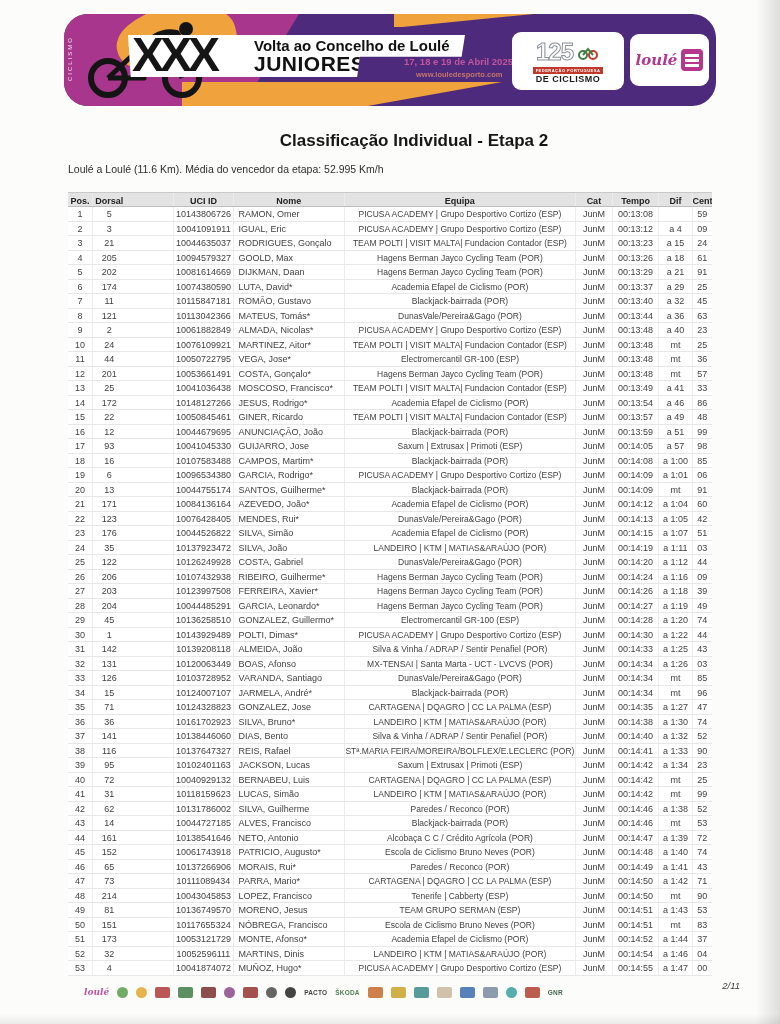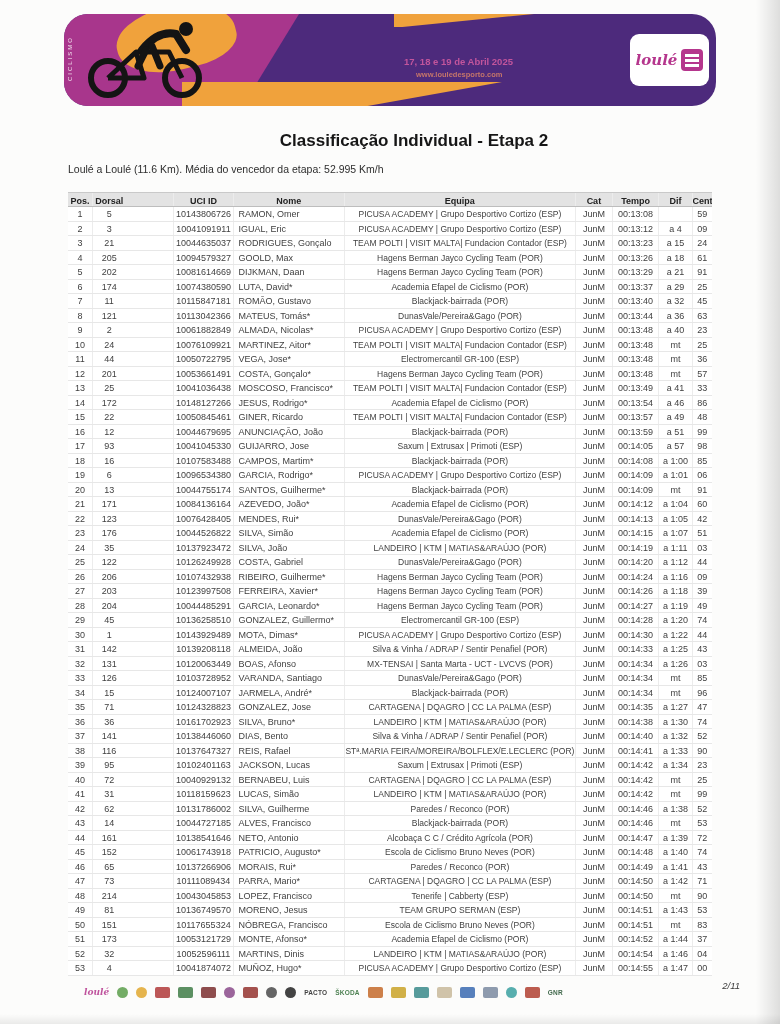--- a/index.html
+++ b/index.html
@@ -100,24 +100,41 @@
 
   <svg class="cyclist" viewBox="0 0 152 86">
     <circle cx="34" cy="62" r="17" fill="none" stroke="#141414" stroke-width="6"></circle>
     <circle cx="108" cy="62" r="17" fill="none" stroke="#141414" stroke-width="6"></circle>
     <path d="M34 62 L62 36 L95 36 L108 62 M62 36 L70 62 L34 62" fill="none" stroke="#141414" stroke-width="5" stroke-linejoin="round"></path>
     <path d="M68 34 Q84 14 102 18 L112 34" fill="none" stroke="#141414" stroke-width="8" stroke-linecap="round"></path>
     <circle cx="112" cy="13" r="7" fill="#141414"></circle>
     <path d="M72 34 L64 50 M78 30 L86 50" fill="none" stroke="#141414" stroke-width="7" stroke-linecap="round"></path>
   </svg>
 
+  <div class="band">
+    <div class="xxx">XXX</div>
+    <div class="race-title">Volta ao Concelho de Loulé</div>
+    <div class="cat-title">JUNIORES</div>
+  </div>
 
   <div class="dates">17, 18 e 19 de Abril 2025</div>
   <div class="site">www.louledesporto.com</div>
 
+  <div class="fpc-box">
+    <div class="fpc-row">
+      <span class="fpc-num">125</span>
+      <svg width="24" height="16" viewBox="0 0 24 16">
+        <circle cx="7" cy="11" r="4" fill="none" stroke="#3f7d46" stroke-width="2"></circle>
+        <circle cx="17" cy="11" r="4" fill="none" stroke="#c0392b" stroke-width="2"></circle>
+        <path d="M7 11 L12 5 L17 11" fill="none" stroke="#3f7d46" stroke-width="2"></path>
+      </svg>
+    </div>
+    <div class="fpc-strip">FEDERAÇÃO PORTUGUESA</div>
+    <div class="fpc-name">DE CICLISMO</div>
+  </div>
 
   <div class="loule-box">
     <span class="loule-script">loulé</span>
     <span class="loule-sq"></span>
   </div>
 </div>
 
 <div class="doc-title">Classificação Individual - Etapa 2</div>
 <div class="stage-info">Loulé a Loulé (11.6 Km). Média do vencedor da etapa: 52.995 Km/h</div>
 
@@ -450,21 +467,21 @@
         <div class="c c4">Electromercantil GR-100 (ESP)</div>
         <div class="c c5">JunM</div>
         <div class="c c6">00:14:28</div>
         <div class="c c7">a 1:20</div>
         <div class="c c8">74</div>
       </div>
       <div class="tr">
         <div class="c c0">30</div>
         <div class="c c1">1</div>
         <div class="c c2">10143929489</div>
-        <div class="c c3">MOTA, Dimas*</div>
+        <div class="c c3">POLTI, Dimas*</div>
         <div class="c c4">PICUSA ACADEMY | Grupo Desportivo Cortizo (ESP)</div>
         <div class="c c5">JunM</div>
         <div class="c c6">00:14:30</div>
         <div class="c c7">a 1:22</div>
         <div class="c c8">44</div>
       </div>
       <div class="tr">
         <div class="c c0">31</div>
         <div class="c c1">142</div>
         <div class="c c2">10139208118</div>

